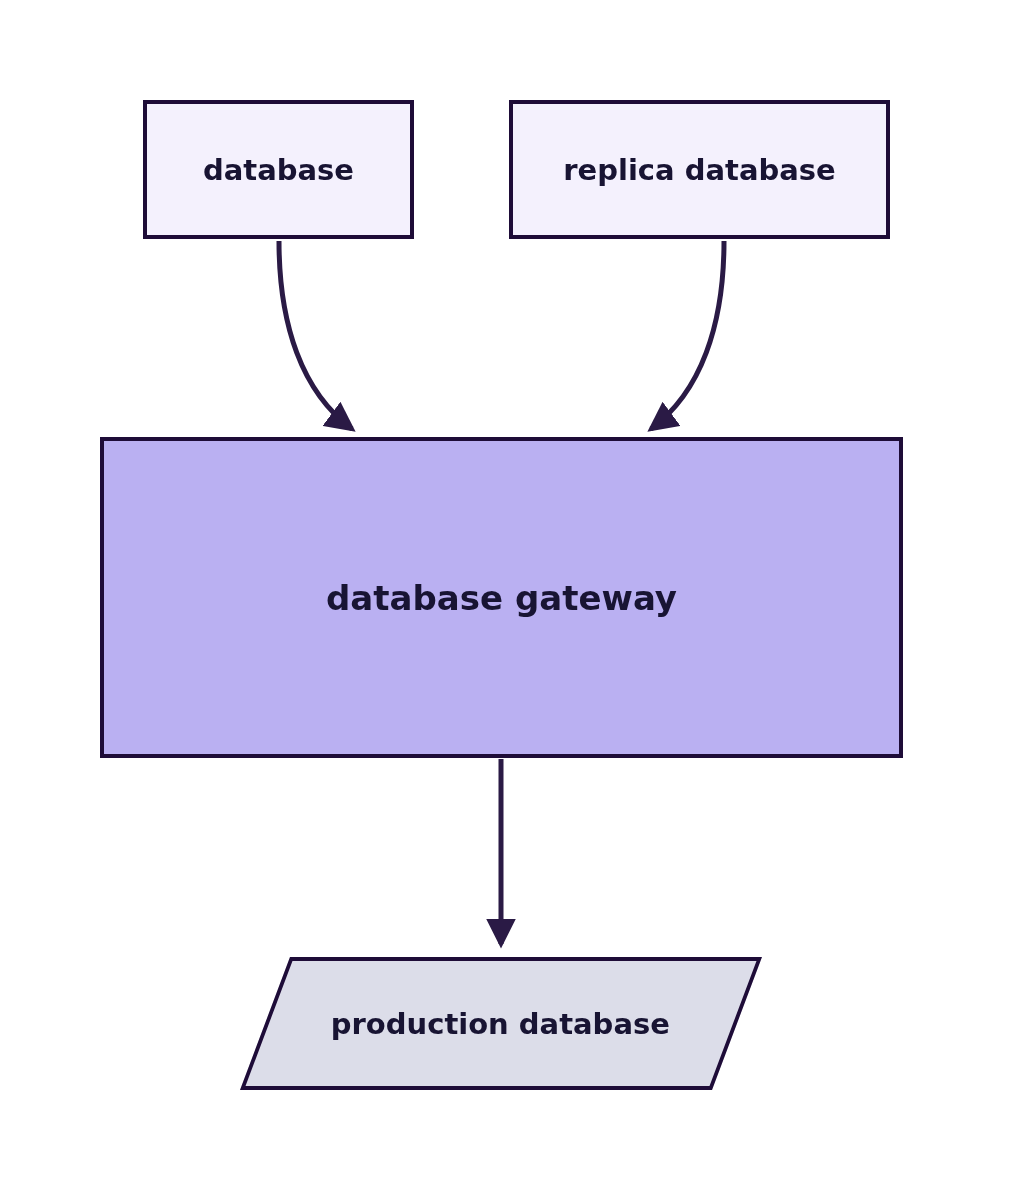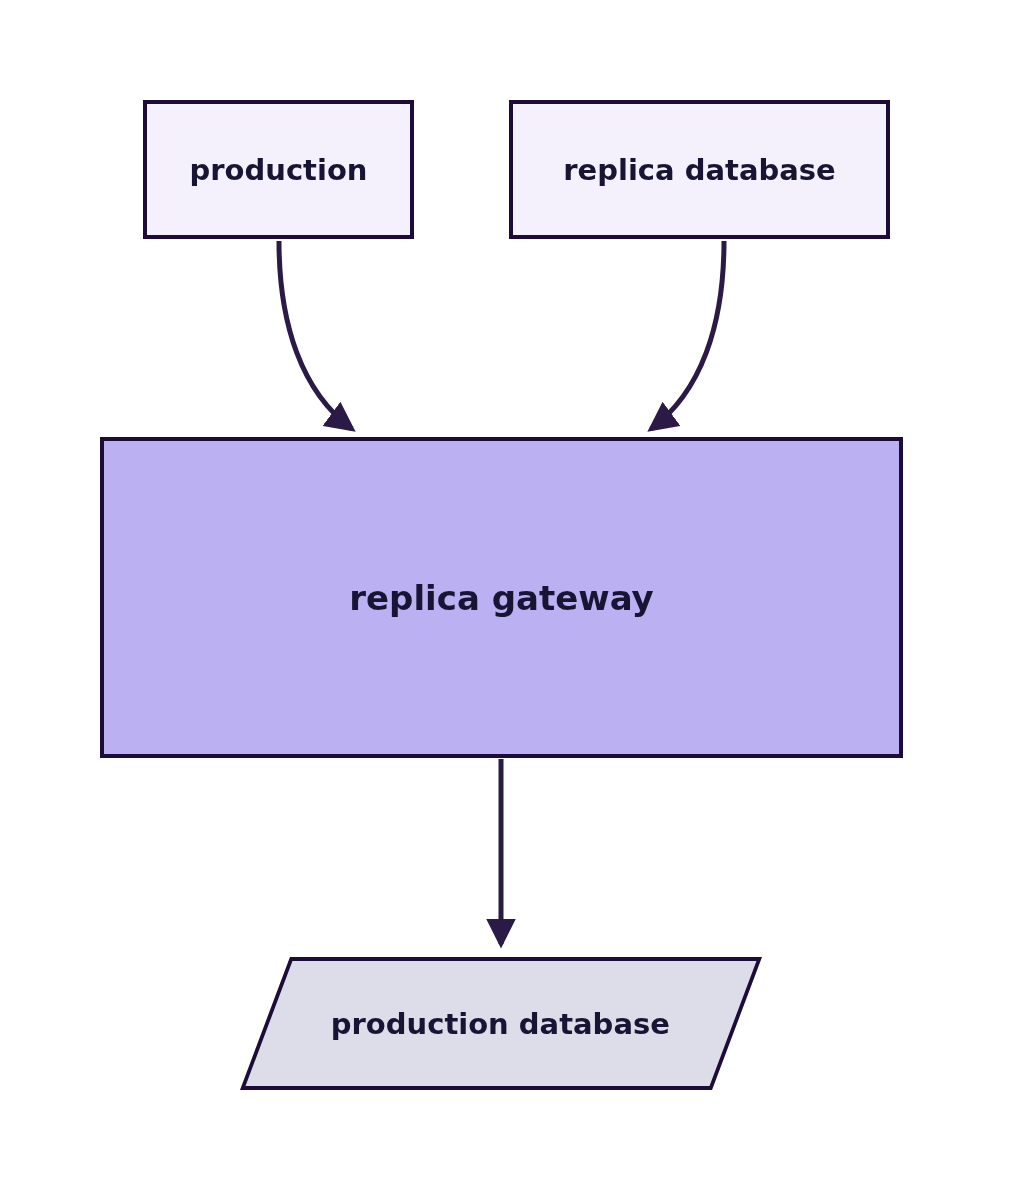--- a/index.html
+++ b/index.html
@@ -74,28 +74,28 @@
       <marker id="arrowhead" viewBox="0 0 10 10" refX="8.5" refY="5" markerWidth="6" markerHeight="6" orient="auto-start-reverse">
         <path d="M 0 0 L 10 5 L 0 10 z" fill="#2a1a45"></path>
       </marker>
     </defs>
     <path d="M 279 241 C 279 325, 302 392, 352 429" fill="none" stroke="#2a1a45" stroke-width="5" marker-end="url(#arrowhead)"></path>
     <path d="M 724 241 C 724 325, 701 392, 651 429" fill="none" stroke="#2a1a45" stroke-width="5" marker-end="url(#arrowhead)"></path>
     <path d="M 501 759 L 501 944" fill="none" stroke="#2a1a45" stroke-width="5" marker-end="url(#arrowhead)"></path>
   </svg>
 
   <div class="node node-customers">
-    <span>production</span>
+    <span>database</span>
   </div>
 
   <div class="node node-replica">
     <span>replica database</span>
   </div>
 
   <div class="node node-gateway">
-    <span>replica gateway</span>
+    <span>database gateway</span>
   </div>
 
   <div class="node node-production">
     <span class="unskew">production database</span>
   </div>
 
 </div>
 
 </body></html>

